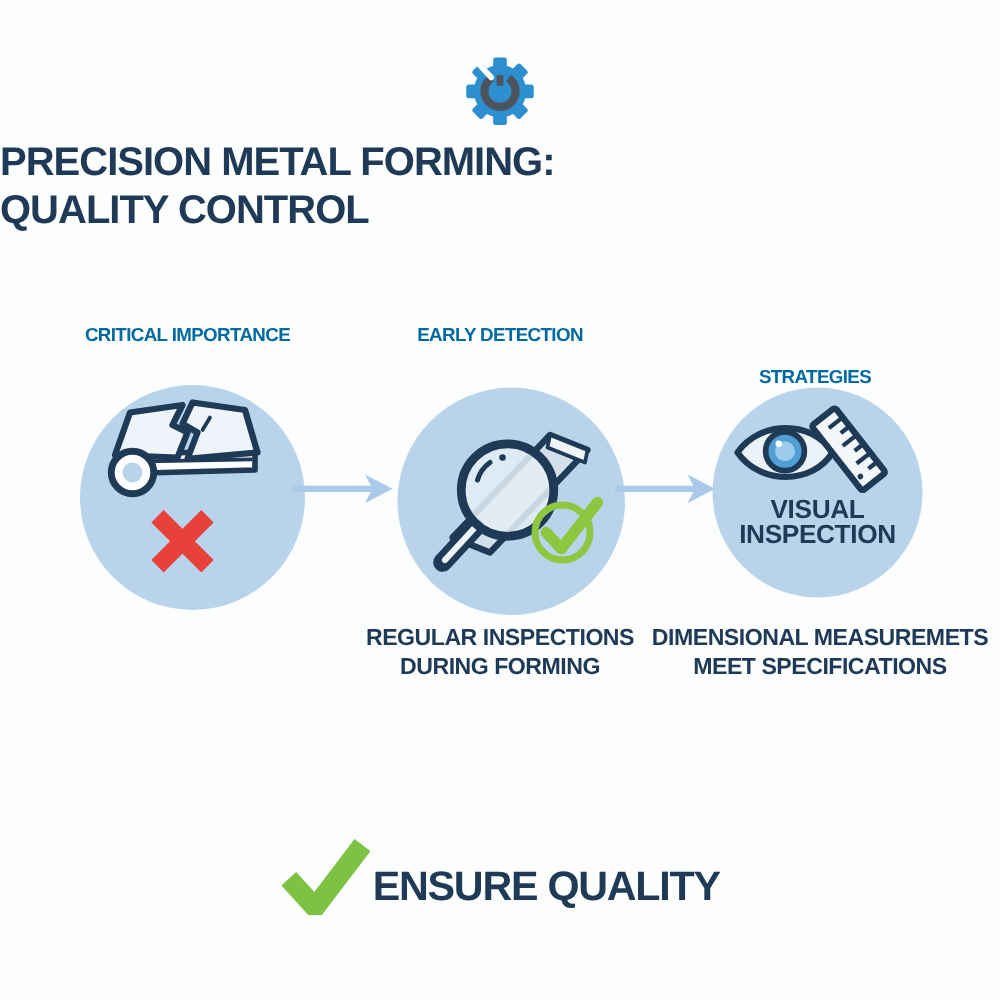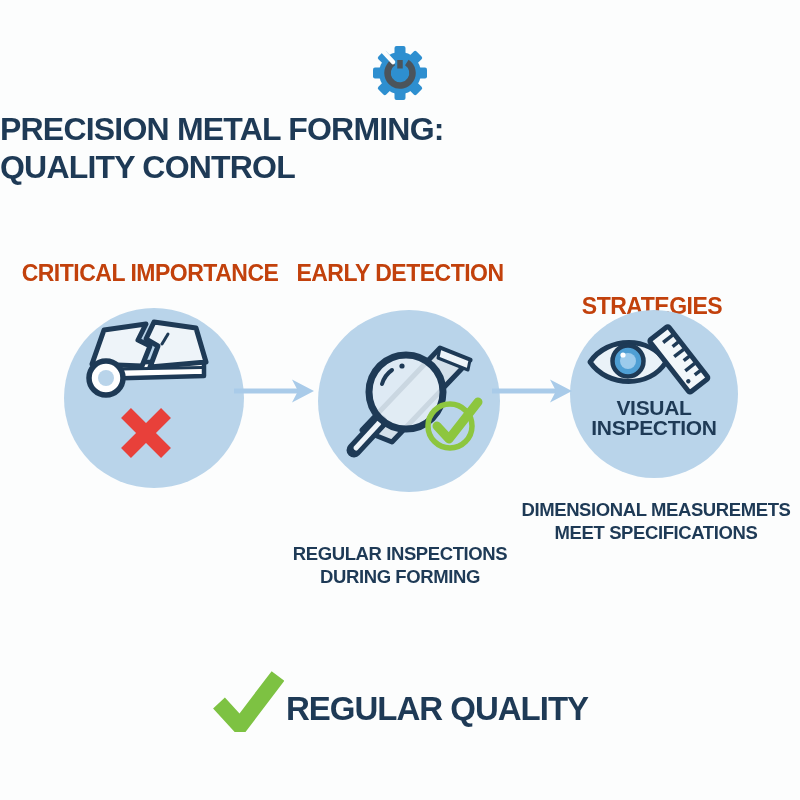--- a/index.html
+++ b/index.html
@@ -7,21 +7,21 @@
     width:800px;height:800px;background:#fcfdfd;overflow:hidden;position:relative;
     font-family:"Liberation Sans", sans-serif;color:#1e3a56;
   }
   .abs{position:absolute;}
   .title{
     left:0;right:0;top:110px;
     font-size:32px;line-height:38px;font-weight:bold;letter-spacing:-0.8px;color:#1e3a56;
   }
   .col-heading{
     top:260px;width:280px;text-align:center;
-    font-size:23px;font-weight:bold;letter-spacing:-0.5px;color:#c2410c;white-space:nowrap;
+    font-size:15px;font-weight:bold;letter-spacing:-0.5px;color:#0369a1;white-space:nowrap;
   }
   .circle{
     border-radius:50%;background:#b9d4ea;
   }
   .caption{
     top:498px;width:280px;text-align:center;
     font-size:18.5px;line-height:23px;font-weight:bold;letter-spacing:-0.4px;color:#1e3a56;white-space:nowrap;
   }
   .inner-label{
     left:0;right:0;top:88px;text-align:center;
@@ -134,27 +134,27 @@
   <line x1="0" y1="13" x2="64" y2="13" stroke="#a9cbe9" stroke-width="5"></line>
   <polygon points="58,1.5 80,13 58,24.5 64,13" fill="#a9cbe9"></polygon>
 </svg>
 <svg class="abs" style="left:492px;top:378px;" width="82" height="26" viewBox="0 0 82 26">
   <line x1="0" y1="13" x2="64" y2="13" stroke="#a9cbe9" stroke-width="5"></line>
   <polygon points="58,1.5 80,13 58,24.5 64,13" fill="#a9cbe9"></polygon>
 </svg>
 
 <div class="abs caption" style="left:10px;">
 </div>
-<div class="abs caption" style="left:260px;margin-top:44px;">
+<div class="abs caption" style="left:260px;">
   <div>REGULAR INSPECTIONS</div>
   <div>DURING FORMING</div>
 </div>
 <div class="abs caption" style="left:516px;">
   <div>DIMENSIONAL MEASUREMETS</div>
   <div>MEET SPECIFICATIONS</div>
 </div>
 
 <div class="abs footer">
   <svg width="72" height="62" viewBox="0 0 72 62">
     <path d="M7 33 L28 56 L66 6" fill="none" stroke="#7dc242" stroke-width="16" stroke-linecap="butt" stroke-linejoin="miter"></path>
   </svg>
-  <div class="footer-label">REGULAR QUALITY</div>
+  <div class="footer-label">ENSURE QUALITY</div>
 </div>
 
 </body></html>

